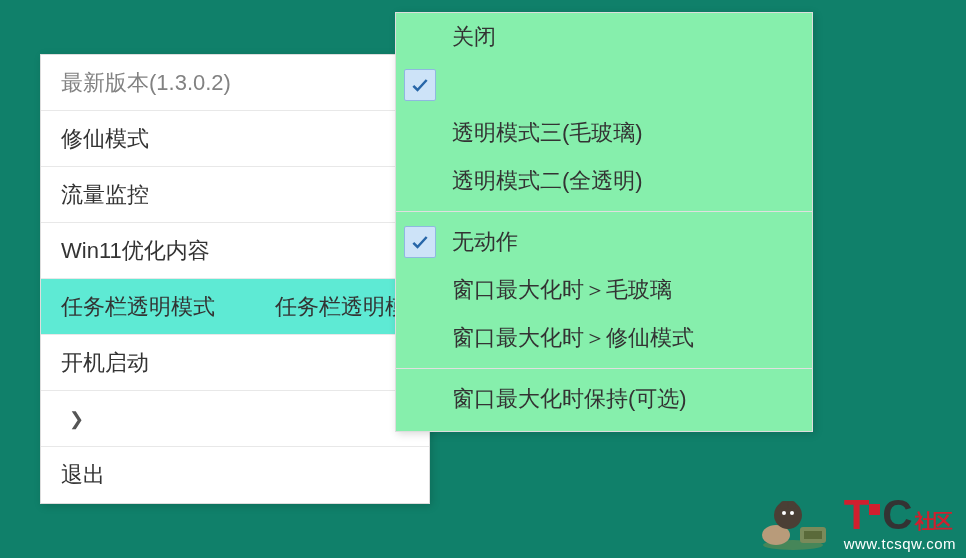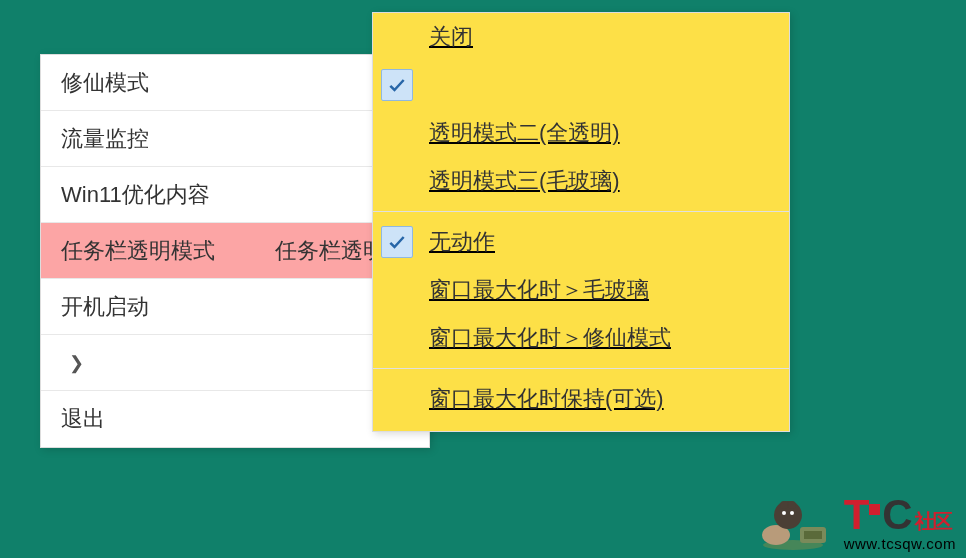--- a/index.html
+++ b/index.html
@@ -19,47 +19,46 @@
       position: absolute;
       left: 40px;
       top: 54px;
       width: 390px;
       background: #ffffff;
       border: 1px solid #ddd;
       box-shadow: 2px 2px 8px rgba(0,0,0,0.15);
     }
     .menu-right {
       position: absolute;
-      left: 372px;
+      left: 395px;
       top: 12px;
       width: 418px;
-      background: #fde047;
+      background: #86efac;
       border: 1px solid #ddd;
       box-shadow: 2px 2px 8px rgba(0,0,0,0.15);
       padding-bottom: 8px;
-      text-decoration: underline;
     }
     .menu-item {
       display: flex;
       align-items: center;
       height: 56px;
       padding: 0 20px;
       border-bottom: 1px solid #e8e8e8;
       font-size: 22px;
       color: #333;
       position: relative;
     }
     .menu-item.no-border {
       border-bottom: none;
     }
     .menu-item.disabled {
       color: #828282;
     }
     .menu-item.highlighted {
-      background: #fca5a5;
+      background: #5eead4;
     }
     .menu-item .label {
       flex: 1;
     }
     .menu-item .extra {
       color: #333;
       font-size: 22px;
       margin-right: 2px;
     }
     .submenu-arrow {
@@ -135,29 +134,32 @@
     .watermark-brand .cn {
       font-size: 20px;
       color: #d01f2e;
       margin-left: 4px;
       font-weight: bold;
       align-self: flex-end;
       transform: translateY(-4px);
     }
     .watermark-url {
       font-size: 15px;
-      color: #000000;
+      color: #ffffff;
       letter-spacing: 0.5px;
       margin-top: -4px;
     }
   </style>
 </head>
 <body>
 
 <div class="menu-left">
+  <div class="menu-item disabled">
+    <span class="label">最新版本(1.3.0.2)</span>
+  </div>
   <div class="menu-item">
     <span class="label">修仙模式</span>
     <span class="submenu-arrow">❯</span>
   </div>
   <div class="menu-item">
     <span class="label">流量监控</span>
     <span class="submenu-arrow">❯</span>
   </div>
   <div class="menu-item">
     <span class="label">Win11优化内容</span>
@@ -182,24 +184,24 @@
     <span class="label">关闭</span>
   </div>
   <div class="menu-item">
     <span class="check-mark">
       <svg viewBox="0 0 24 24" fill="none" stroke="#2766a8" stroke-width="3">
           <polyline points="4,13 9,18 20,6"></polyline>
         </svg>
     </span>
   </div>
   <div class="menu-item">
+    <span class="label">透明模式三(毛玻璃)</span>
+  </div>
+  <div class="menu-item">
     <span class="label">透明模式二(全透明)</span>
-  </div>
-  <div class="menu-item">
-    <span class="label">透明模式三(毛玻璃)</span>
   </div>
   <div class="separator"></div>
   <div class="menu-item">
     <span class="check-mark">
       <svg viewBox="0 0 24 24" fill="none" stroke="#2766a8" stroke-width="3">
           <polyline points="4,13 9,18 20,6"></polyline>
         </svg>
     </span>
     <span class="label">无动作</span>
   </div>

